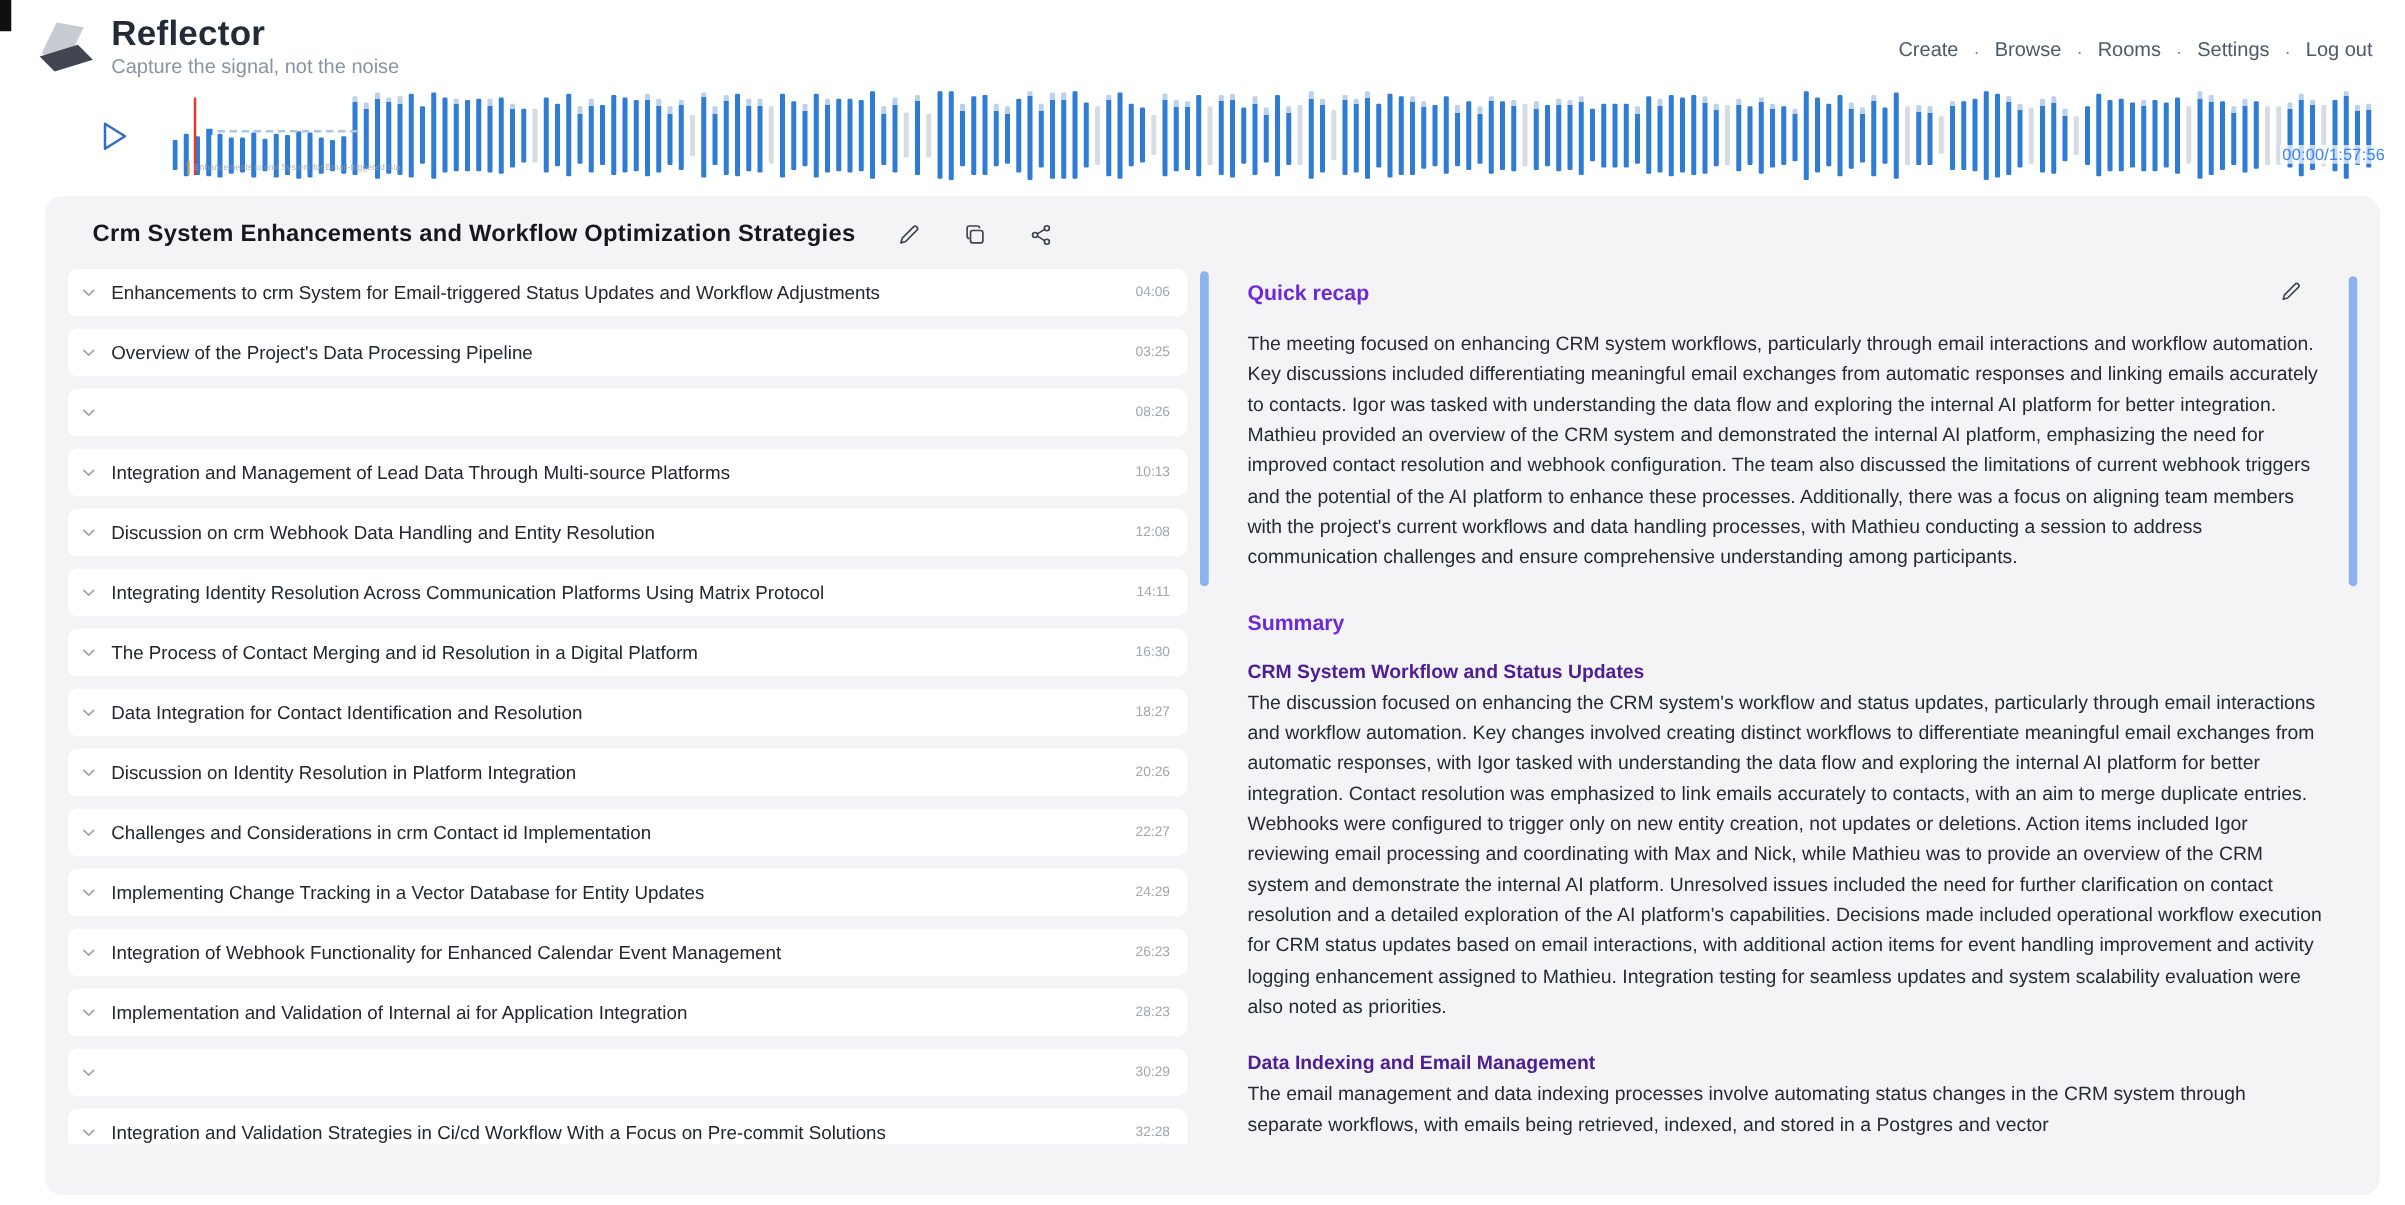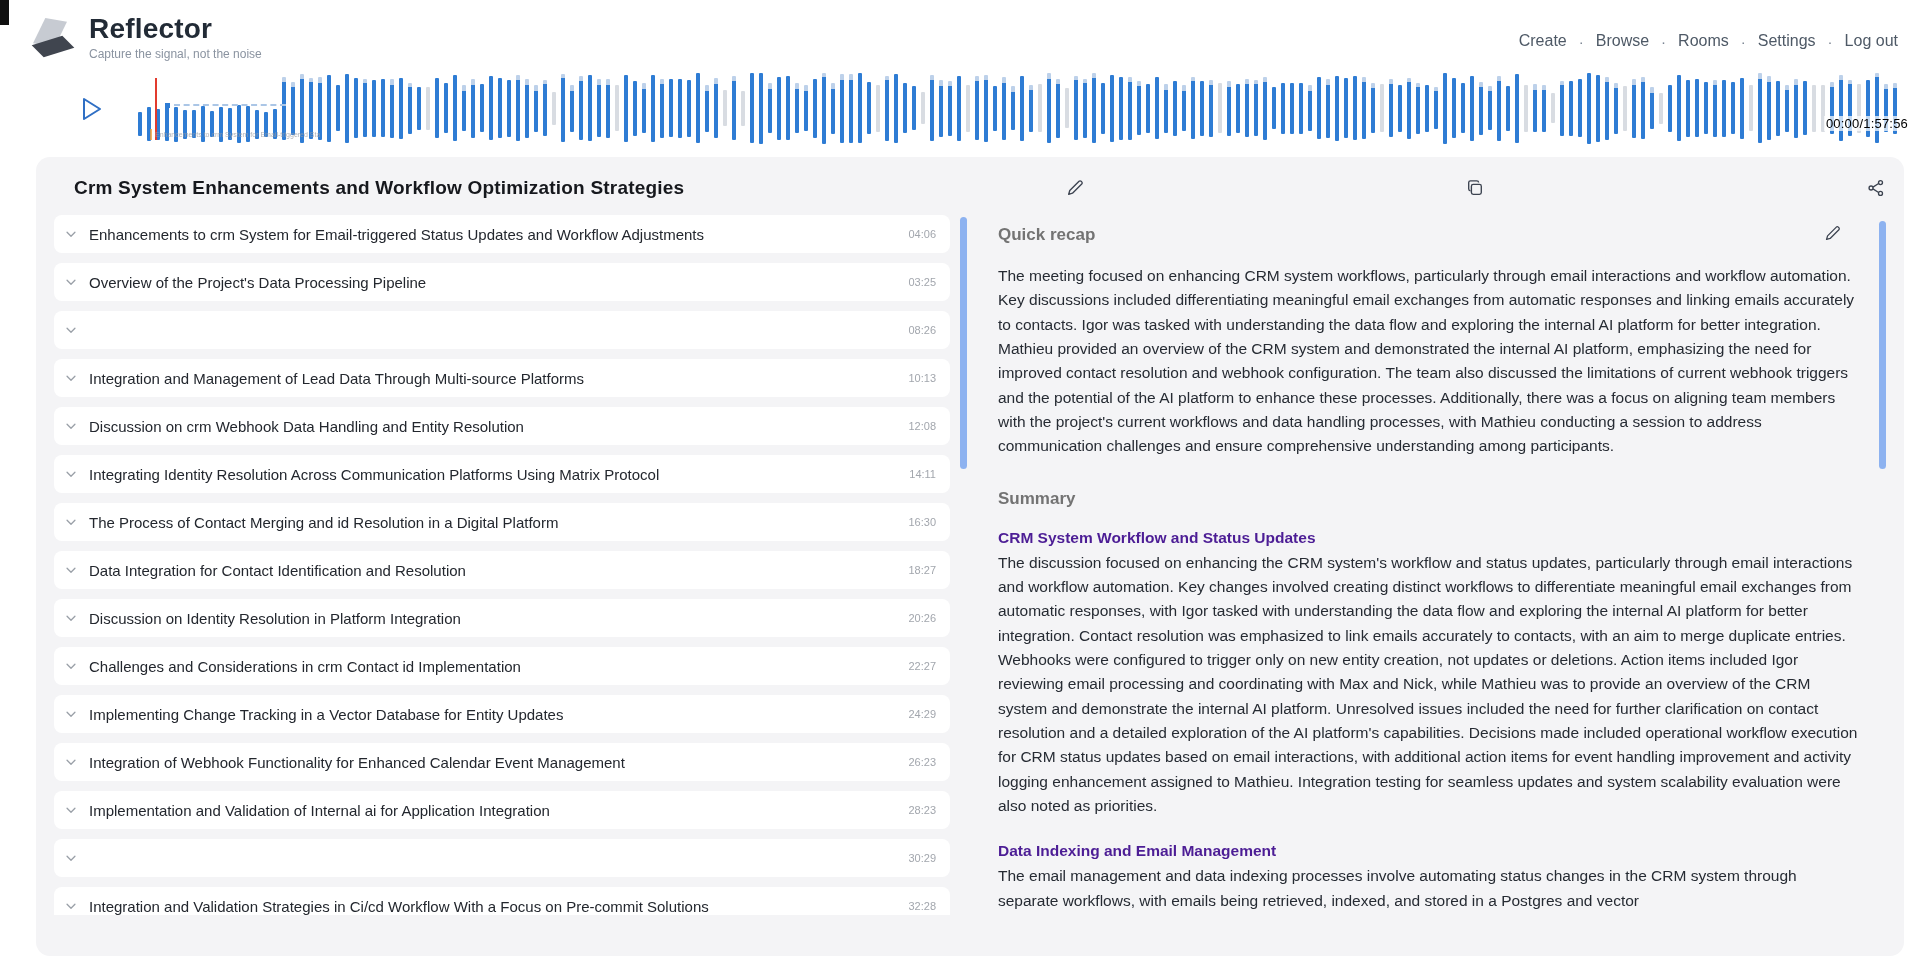--- a/index.html
+++ b/index.html
@@ -12,46 +12,46 @@
   
   .app-header { position:absolute; left:0; top:0; width:100%; height:66px;
     display:flex; align-items:center; padding:10px 26px 0 30px; }
   .logo-mark { position:relative; width:46px; height:44px; flex:none; }
   .logo-light { position:absolute; left:9px; top:3px; width:22px; height:27px;
     background:#c7cbd2; transform:rotate(10deg) skewX(-16deg); }
   .logo-dark { position:absolute; left:7px; top:23px; width:32px; height:15px;
     background:#40454f; transform:rotate(-17deg) skewX(28deg); }
   .app-id { margin-left:13px; }
   .app-name { font-size:28px; font-weight:700; color:#222b36; line-height:1; letter-spacing:.2px; }
-  .app-tagline { font-size:12px; color:#8a93a0; margin-top:4px; }
+  .app-tagline { font-size:16px; color:#8a93a0; margin-top:4px; }
   .main-nav { margin-left:auto; display:flex; align-items:center; gap:12px;
     font-size:16px; color:#4e5966; padding-top:6px; }
   .main-nav .nav-link { cursor:pointer; }
   .main-nav .nav-sep { color:#7a8492; font-size:15px; }
 
   
   .player { position:absolute; left:0; top:72px; width:100%; height:78px; }
   .play-button { position:absolute; left:80px; top:24px; width:24px; height:26px; cursor:pointer; }
   .playhead { position:absolute; left:155px; top:6px; width:2px; height:62px; background:#e23b2e; }
   .play-dot { position:absolute; left:165px; top:31px; width:5px; height:5px; background:#2e7cd4; }
   .dash-line { position:absolute; left:174px; top:32px; width:112px; height:0;
     border-top:2px dashed #abc6e6; }
   .waveform { position:absolute; left:138px; right:16px; top:0; height:72px;
     display:flex; align-items:center; gap:5px; overflow:hidden; cursor:pointer; }
   .wave-bar { flex:none; width:4px; border-radius:1px; }
   .wave-caption { position:absolute; left:150px; top:57px; height:11px; line-height:11px;
     width:170px; overflow:hidden; white-space:nowrap; font-size:7px; color:#9b9fa6;
     border-left:2px solid #f0a23c; padding-left:3px; opacity:.8; }
-  .time-display { position:absolute; right:14px; top:44px; font-size:13px; color:#000000;
+  .time-display { position:absolute; right:14px; top:44px; font-size:13px; color:#3b82f6;
     background:rgba(255,255,255,.72); padding:0 2px; letter-spacing:.2px; }
 
   
   .card { position:absolute; left:36px; top:157px; width:1868px; height:799px;
     background:#f4f4f6; border-radius:14px; padding:14px 18px; }
-  .title-row { display:flex; align-items:center; gap:33px; padding:6px 0 10px 20px;justify-content:space-between; }
+  .title-row { display:flex; align-items:center; gap:33px; padding:6px 0 10px 20px; }
   .doc-title { font-size:19px; font-weight:700; color:#16181d; letter-spacing:.2px; }
   .icon-button { width:20px; height:20px; color:#3c4350; cursor:pointer; display:inline-flex;
     align-items:center; justify-content:center; background:none; border:none; padding:0; }
   .icon-button svg { display:block; }
 
   .columns { display:grid; grid-template-columns:920px 1fr; column-gap:6px; margin-top:6px; }
 
   
   .topics { position:relative; height:700px; overflow:hidden; padding-right:24px; }
   .topic-row { height:38px; margin-bottom:10px; background:#ffffff; border-radius:8px;
@@ -60,21 +60,21 @@
   .topic-title { font-size:15px; color:#23272e; white-space:nowrap; overflow:hidden; }
   .topic-time { margin-left:auto; font-size:11px; color:#a2a6ad; flex:none; padding-left:14px; }
   .topics-scrollbar { position:absolute; right:7px; top:2px; width:7px; height:252px;
     border-radius:4px; background:#8db2f0; cursor:pointer; }
 
   
   .summary { position:relative; height:732px; overflow:hidden; padding:2px 26px 0 18px; }
   .summary-scrollbar { position:absolute; right:0; top:6px; width:7px; height:248px;
     border-radius:4px; background:#8db2f0; cursor:pointer; }
   .edit-recap { position:absolute; right:44px; top:8px; }
-  .summary h2 { font-size:17px; font-weight:700; color:#737373; margin:8px 0 19px; }
+  .summary h2 { font-size:17px; font-weight:700; color:#6d28d9; margin:8px 0 19px; }
   .summary h2.summary-heading { margin:0 0 20px; }
   .summary p { font-size:15.5px; line-height:1.57; color:#262b33; margin:0 0 30px; max-width:884px; }
   .summary h3 { font-size:15.5px; font-weight:700; color:#4c1d95; margin:0 0 4px; }
   .summary .section p { margin:0 0 24px; }
 
   .corner-artifact { position:absolute; left:0; top:0; width:9px; height:25px; background:#101010; }
 </style>
 </head>
 <body>
 

